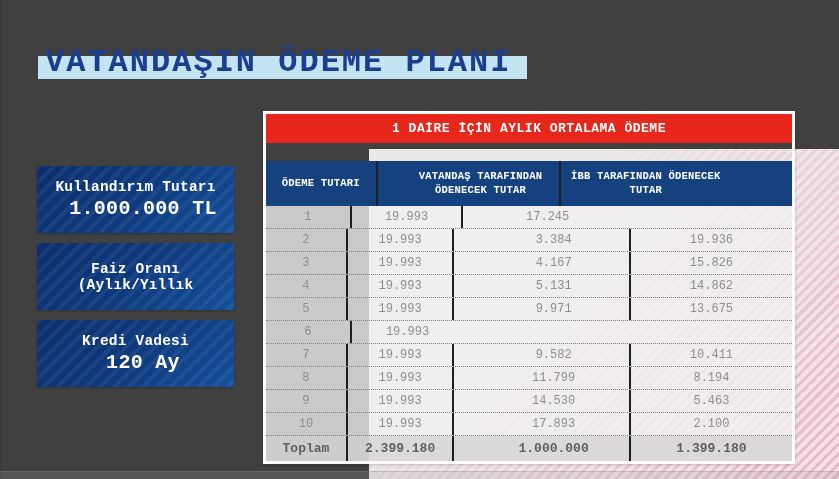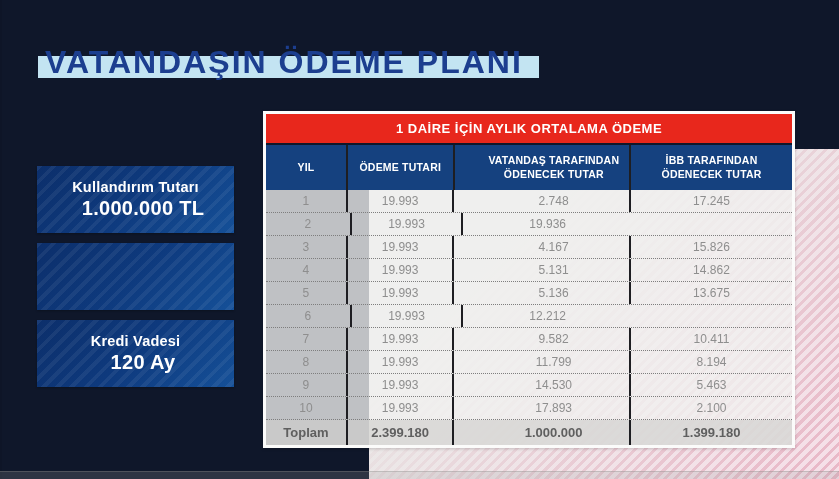--- a/index.html
+++ b/index.html
@@ -3,23 +3,24 @@
 <meta charset="utf-8">
 <style>
   html,body{margin:0;padding:0;}
   body{
     font-family:"Liberation Sans", sans-serif;
     background:#bfbfbf;
   }
   .slide{
     position:relative;
     width:839px;height:479px;
-    background:#0f172a;
+    background:#404040;
     overflow:hidden;
     margin:0 auto;
+    font-family:Liberation Mono, monospace;
   }
   
   .pink-corner{
     position:absolute;right:0;bottom:0;
     width:470px;height:330px;
     background-image:
       linear-gradient(315deg, rgba(233,233,231,0) 0%, rgba(233,233,231,.45) 38%, #e9e9e7 72%),
       repeating-linear-gradient(135deg, #e9b7c7 0 3px, #f6dfe8 3px 7px);
     z-index:1;
   }
@@ -61,21 +62,21 @@
   
   .table-card{
     position:absolute;left:263px;top:111px;width:526px;z-index:2;
     border:3px solid #fbfbfa;
     box-shadow:0 1px 3px rgba(0,0,0,.18);
   }
   .banner{
     height:29px;background:#e8271c;color:#fff;
     display:flex;align-items:center;justify-content:center;
     font-size:13px;font-weight:bold;letter-spacing:.5px;
-    margin-bottom:2px;
+    margin-bottom:18px;
   }
   .hdr{
     display:flex;height:45px;background:#15417f;color:#fff;
   }
   .hdr .cell{
     display:flex;align-items:center;justify-content:center;text-align:center;
     font-size:10.5px;font-weight:bold;line-height:1.3;letter-spacing:.2px;
     padding:0 4px;box-sizing:border-box;
   }
   .cell{border-right:2px solid #1e1e22;}
@@ -110,74 +111,73 @@
   <div class="title">
     <span class="hl">VATANDAŞIN ÖDEME PLANI</span>
   </div>
 
   <div class="info-panel">
     <div class="info-box">
       <div class="lbl">Kullandırım Tutarı</div>
       <div class="val">1.000.000 TL</div>
     </div>
     <div class="info-box">
+      <div class="lbl">Faiz Oranı (Aylık/Yıllık</div>
     </div>
     <div class="info-box">
       <div class="lbl">Kredi Vadesi</div>
       <div class="val">120 Ay</div>
     </div>
   </div>
 
   <div class="table-card">
     <div class="banner">1 DAİRE İÇİN AYLIK ORTALAMA ÖDEME</div>
     <div class="hdr">
-      <div class="cell c0">YIL</div>
       <div class="cell c1">ÖDEME TUTARI</div>
       <div class="cell c2">VATANDAŞ TARAFINDAN ÖDENECEK TUTAR</div>
       <div class="cell c3">İBB TARAFINDAN ÖDENECEK TUTAR</div>
     </div>
     <div id="table-body">
   <div class="trow">
     <div class="cell c0">1</div>
     <div class="cell c1">19.993</div>
-    <div class="cell c2">2.748</div>
     <div class="cell c3">17.245</div>
   </div>
 
   <div class="trow">
     <div class="cell c0">2</div>
     <div class="cell c1">19.993</div>
+    <div class="cell c2">3.384</div>
     <div class="cell c3">19.936</div>
   </div>
 
   <div class="trow">
     <div class="cell c0">3</div>
     <div class="cell c1">19.993</div>
     <div class="cell c2">4.167</div>
     <div class="cell c3">15.826</div>
   </div>
 
   <div class="trow">
     <div class="cell c0">4</div>
     <div class="cell c1">19.993</div>
     <div class="cell c2">5.131</div>
     <div class="cell c3">14.862</div>
   </div>
 
   <div class="trow">
     <div class="cell c0">5</div>
     <div class="cell c1">19.993</div>
-    <div class="cell c2">5.136</div>
+    <div class="cell c2">9.971</div>
     <div class="cell c3">13.675</div>
   </div>
 
   <div class="trow">
     <div class="cell c0">6</div>
     <div class="cell c1">19.993</div>
-    <div class="cell c3">12.212</div>
   </div>
 
   <div class="trow">
     <div class="cell c0">7</div>
     <div class="cell c1">19.993</div>
     <div class="cell c2">9.582</div>
     <div class="cell c3">10.411</div>
   </div>
 
   <div class="trow">

